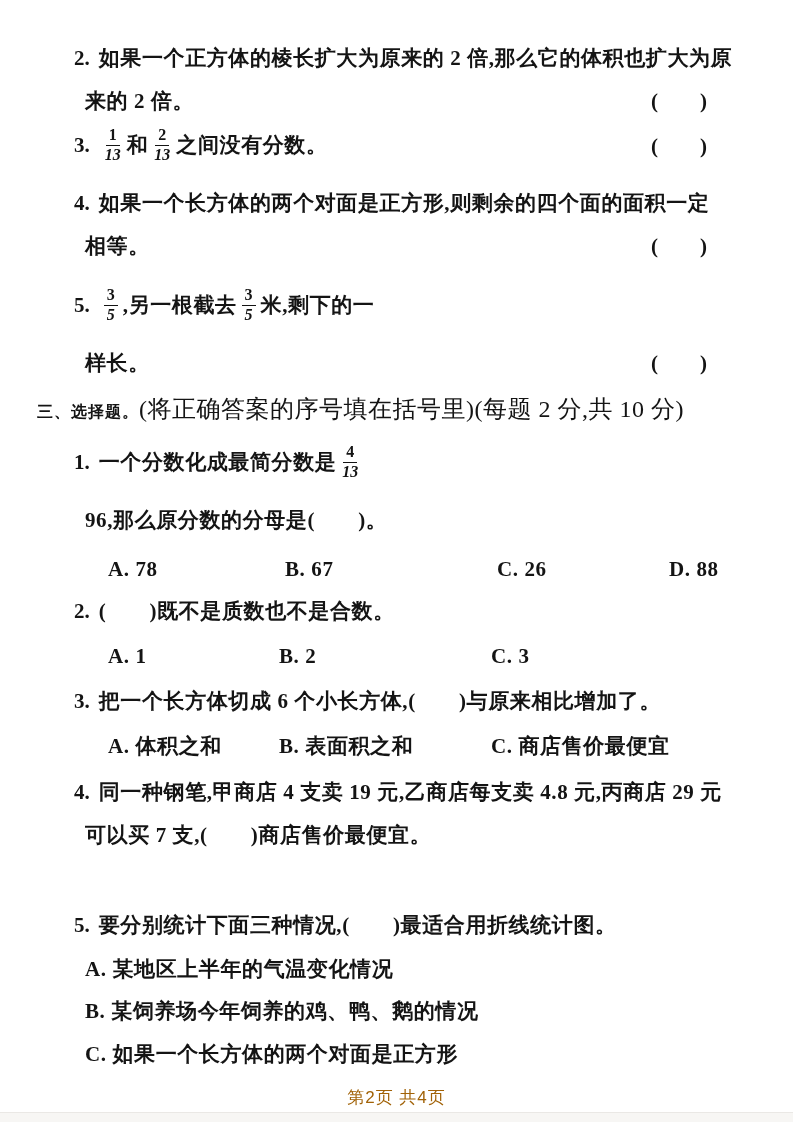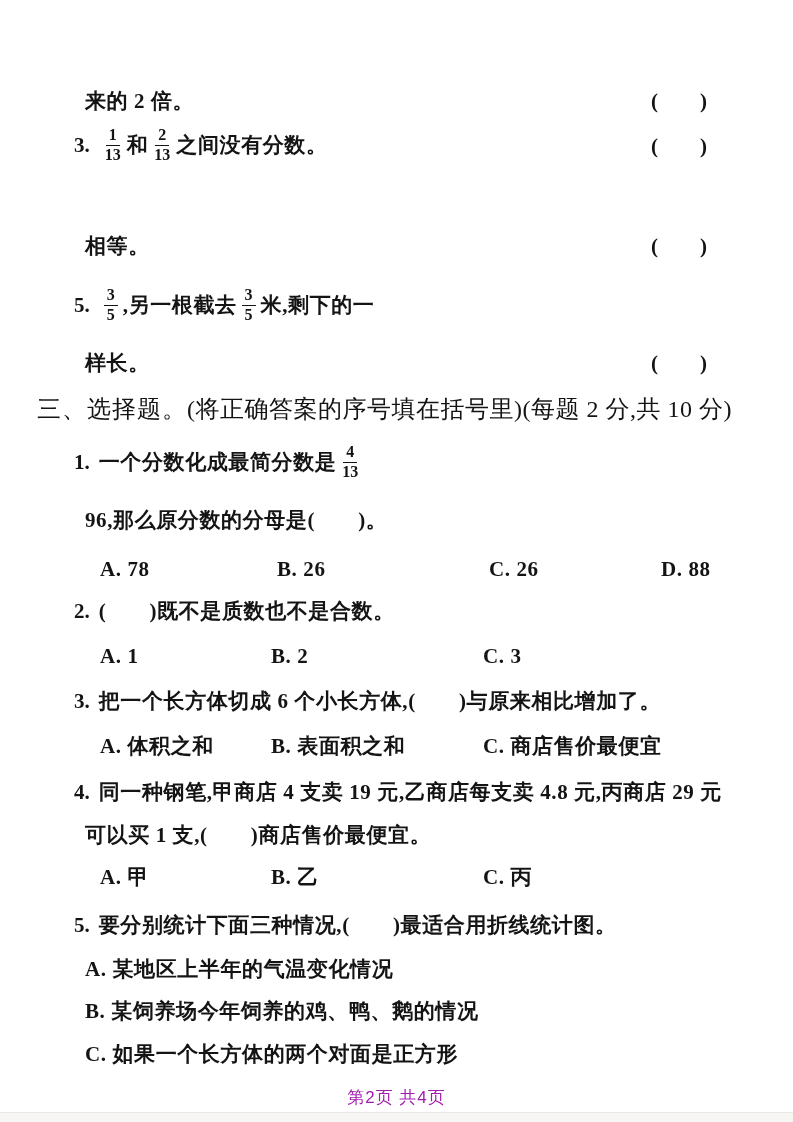--- a/index.html
+++ b/index.html
@@ -9,57 +9,63 @@
   }
   .ln{position:absolute;white-space:nowrap;font-size:21px;font-weight:600;
       letter-spacing:0.6px;line-height:26px;}
   .numbered{left:74px;}
   .cont{left:85px;}
   .qnum{font-weight:700;margin-right:9px;letter-spacing:0;}
   .fracline{display:flex;align-items:center;height:44px;}
   .frac{display:inline-flex;flex-direction:column;align-items:center;
         margin:0 5px;font-size:16px;line-height:1.15;font-weight:600;letter-spacing:0;}
   .frac .fnum{border-bottom:1.6px solid #141414;padding:0 3px;}
-  .frac .fden{padding:0 1px;}
+  .frac .fden{padding:0 1px;font-style:italic;}
   .bracket{position:absolute;left:651px;font-size:21px;font-weight:600;line-height:26px;}
-  .hdr-title{font-weight:400;font-size:24px;letter-spacing:1px;}
+  .hdr-title{font-weight:700;font-size:16px;letter-spacing:1px;}
   .hdr-note{font-weight:500;font-size:24px;letter-spacing:0.5px;}
-  .optrow{left:0;width:736px;height:26px;}
+  .optrow{left:8px;width:736px;height:26px;}
   .opt{position:absolute;top:0;white-space:nowrap;}
   .footer{position:absolute;left:0;top:1086px;width:793px;text-align:center;
-          font-size:17px;font-weight:400;color:#a21caf;letter-spacing:1px;
+          font-size:17px;font-weight:400;color:#a16207;letter-spacing:1px;
           font-family:"Liberation Sans","DejaVu Sans",sans-serif;}
   .bottom-edge{position:absolute;left:0;top:1112px;width:793px;height:10px;
                background:#f7f6f4;border-top:1px solid #eae8e5;}
 </style>
 </head>
 <body>
 
 <div class="page">
 
+  <div class="ln numbered" style="top:45px">
+    <span class="qnum">2.</span><span>如果一个正方体的棱长扩大为原来的 2 倍,那么它的体积也扩大为原</span>
+  </div>
   <div class="ln cont" style="top:88px">
     <span>来的 2 倍。</span>
   </div>
   <div class="bracket" style="top:88px">(　　)</div>
 
   <div class="ln numbered fracline" style="top:123px">
     <span class="qnum">3.</span>
     <span class="frac">
         <span class="fnum">1</span>
         <span class="fden">13</span>
       </span>
     <span>和</span>
     <span class="frac">
         <span class="fnum">2</span>
         <span class="fden">13</span>
       </span>
     <span>之间没有分数。</span>
   </div>
   <div class="bracket" style="top:133px">(　　)</div>
 
+  <div class="ln numbered" style="top:190px">
+    <span class="qnum">4.</span><span>如果一个长方体的两个对面是正方形,则剩余的四个面的面积一定</span>
+  </div>
   <div class="ln cont" style="top:233px">
     <span>相等。</span>
   </div>
   <div class="bracket" style="top:233px">(　　)</div>
 
   <div class="ln numbered fracline" style="top:283px">
     <span class="qnum">5.</span>
     <span class="frac">
         <span class="fnum">3</span>
         <span class="fden">5</span>
@@ -86,21 +92,21 @@
     <span class="frac">
         <span class="fnum">4</span>
         <span class="fden">13</span>
       </span>
   </div>
   <div class="ln cont" style="top:507px">
     <span>96,那么原分数的分母是(　　)。</span>
   </div>
   <div class="ln optrow" style="top:556px">
     <span class="opt" style="left:100px">A. 78</span>
-    <span class="opt" style="left:277px">B. 26</span>
+    <span class="opt" style="left:277px">B. 67</span>
     <span class="opt" style="left:489px">C. 26</span>
     <span class="opt" style="left:661px">D. 88</span>
   </div>
 
   <div class="ln numbered" style="top:598px">
     <span class="qnum">2.</span><span>(　　)既不是质数也不是合数。</span>
   </div>
   <div class="ln optrow" style="top:643px">
     <span class="opt" style="left:100px">A. 1</span>
     <span class="opt" style="left:271px">B. 2</span>
@@ -113,26 +119,21 @@
   <div class="ln optrow" style="top:733px">
     <span class="opt" style="left:100px">A. 体积之和</span>
     <span class="opt" style="left:271px">B. 表面积之和</span>
     <span class="opt" style="left:483px">C. 商店售价最便宜</span>
   </div>
 
   <div class="ln numbered" style="top:779px">
     <span class="qnum">4.</span><span>同一种钢笔,甲商店 4 支卖 19 元,乙商店每支卖 4.8 元,丙商店 29 元</span>
   </div>
   <div class="ln cont" style="top:822px">
-    <span>可以买 1 支,(　　)商店售价最便宜。</span>
-  </div>
-  <div class="ln optrow" style="top:864px">
-    <span class="opt" style="left:100px">A. 甲</span>
-    <span class="opt" style="left:271px">B. 乙</span>
-    <span class="opt" style="left:483px">C. 丙</span>
+    <span>可以买 7 支,(　　)商店售价最便宜。</span>
   </div>
 
   <div class="ln numbered" style="top:912px">
     <span class="qnum">5.</span><span>要分别统计下面三种情况,(　　)最适合用折线统计图。</span>
   </div>
   <div class="ln cont" style="top:956px">
     <span>A. 某地区上半年的气温变化情况</span>
   </div>
   <div class="ln cont" style="top:998px">
     <span>B. 某饲养场今年饲养的鸡、鸭、鹅的情况</span>

